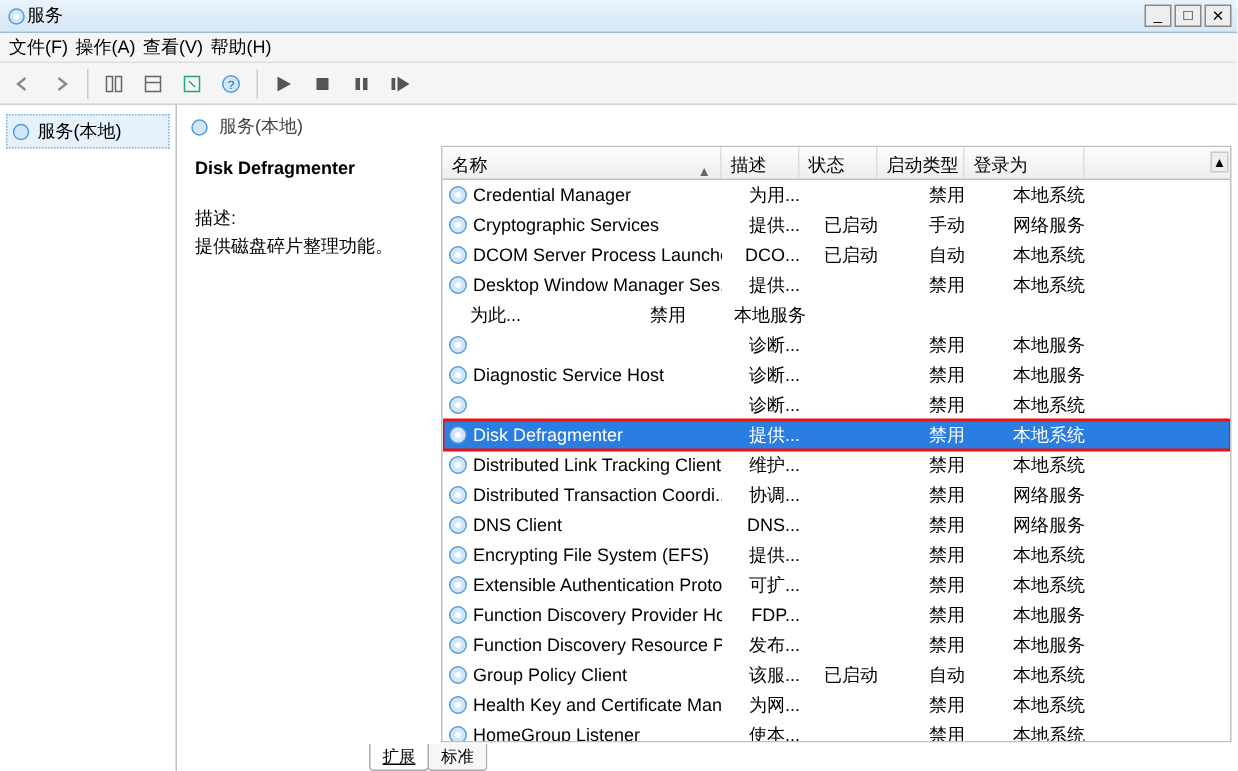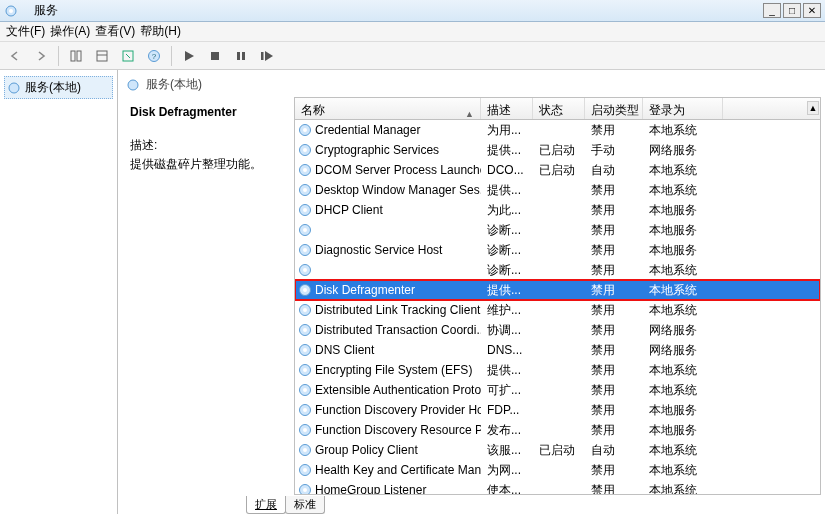--- a/index.html
+++ b/index.html
@@ -1,19 +1,19 @@
 <!DOCTYPE html>
 <html><head>
 <meta charset="utf-8">
 <style>
   * { box-sizing: border-box; margin: 0; padding: 0; }
   body { font-family: "Microsoft YaHei", "Segoe UI", Tahoma, sans-serif; font-size: 12px; background: #fff; width: 825px; height: 514px; overflow: hidden; color: #000; }
 
   .titlebar { background: linear-gradient(#eaf3fb,#d7e8f7); height: 22px; display:flex; align-items:center; border-bottom:1px solid #9fb9d1; padding:0 4px; justify-content:space-between; }
-  .titlebar .left { display:flex; align-items:center; gap:16px; }
+  .titlebar .left { display:flex; align-items:center; gap:0; }
   .titlebar .controls { display:flex; gap:2px; }
   .titlebar .controls .btn { width:18px; height:15px; background:#eee; border:1px solid #888; display:flex; align-items:center; justify-content:center; font-size:10px; font-family: Arial; }
 
   .menubar { background:#f5f5f5; height:20px; border-bottom:1px solid #ddd; display:flex; align-items:center; padding:0 6px; gap:5px; }
   .menubar span { cursor:default; }
 
   .toolbar { background:#f5f5f5; height:28px; border-bottom:1px solid #d0d0d0; display:flex; align-items:center; padding:0 4px; gap:4px; }
   .tb-btn { width:22px; height:22px; display:flex; align-items:center; justify-content:center; border:1px solid transparent; color:#555; }
   .tb-sep { width:1px; height:20px; background:#ccc; margin:0 2px; }
 
@@ -27,21 +27,21 @@
   .main-body { flex:1; display:flex; overflow:hidden; padding:0 4px 0 6px; }
   .detail-pane { width:170px; padding:8px 6px 6px 6px; }
   .detail-title { font-weight:bold; font-size:12px; margin-bottom:18px; }
   .detail-label { margin-bottom:2px; }
 
   .list { flex:1; border:1px solid #c0c0c0; position:relative; overflow:hidden; }
   .cols { display:flex; background:linear-gradient(#fdfdfd,#eee); border-bottom:1px solid #c0c0c0; height:22px; align-items:center; font-size:12px; }
   .col { border-right:1px solid #ddd; padding:0 6px; height:100%; display:flex; align-items:flex-end; white-space:nowrap; overflow:hidden; }
   .c-name{width:186px;} .c-desc{width:52px;} .c-stat{width:52px;} .c-start{width:58px;} .c-log{width:80px;}
 
-  .rows { position:absolute; top:22px; left:0; right:0; bottom:0; overflow-y:auto; }
+  .rows { position:absolute; top:22px; left:0; right:0; bottom:0; overflow-y:auto;text-align:right; }
   .row { display:flex; height:20px; align-items:center; font-size:12px; color:#000; white-space:nowrap; overflow:hidden; }
   .row .cell-name{width:186px; padding-left:3px; display:flex; align-items:center; gap:3px; overflow:hidden; white-space:nowrap; }
   .row .cell-desc{width:52px; padding-left:6px; overflow:hidden;}
   .row .cell-stat{width:52px; padding-left:6px; overflow:hidden;}
   .row .cell-start{width:58px; padding-left:6px; overflow:hidden;}
   .row .cell-log{width:80px; padding-left:6px; overflow:hidden;}
   .row.sel { background:#2a7de1; color:#fff; }
   .row.hl { outline:2px solid #e11; outline-offset:-1px; }
 
   .svc-ico { width:14px; height:14px; display:inline-flex; align-items:center; justify-content:center; flex-shrink:0; }
@@ -236,29 +236,20 @@
                   </svg>
                 </span>
                 <span>Desktop Window Manager Ses...</span>
               </div>
               <div class="cell-desc">提供...</div>
               <div class="cell-stat"></div>
               <div class="cell-start">禁用</div>
               <div class="cell-log">本地系统</div>
             </div>
             <div class="row">
-              <div class="cell-name">
-                <span class="svc-ico">
-                  <svg width="14" height="14">
-                    <circle cx="7" cy="7" r="5.5" fill="#cfe6fb" stroke="#5a9bd4"></circle>
-                    <circle cx="7" cy="7" r="2" fill="#fff"></circle>
-                  </svg>
-                </span>
-                <span>DHCP Client</span>
-              </div>
               <div class="cell-desc">为此...</div>
               <div class="cell-stat"></div>
               <div class="cell-start">禁用</div>
               <div class="cell-log">本地服务</div>
             </div>
             <div class="row">
               <div class="cell-name">
                 <span class="svc-ico">
                   <svg width="14" height="14">
                     <circle cx="7" cy="7" r="5.5" fill="#cfe6fb" stroke="#5a9bd4"></circle>

